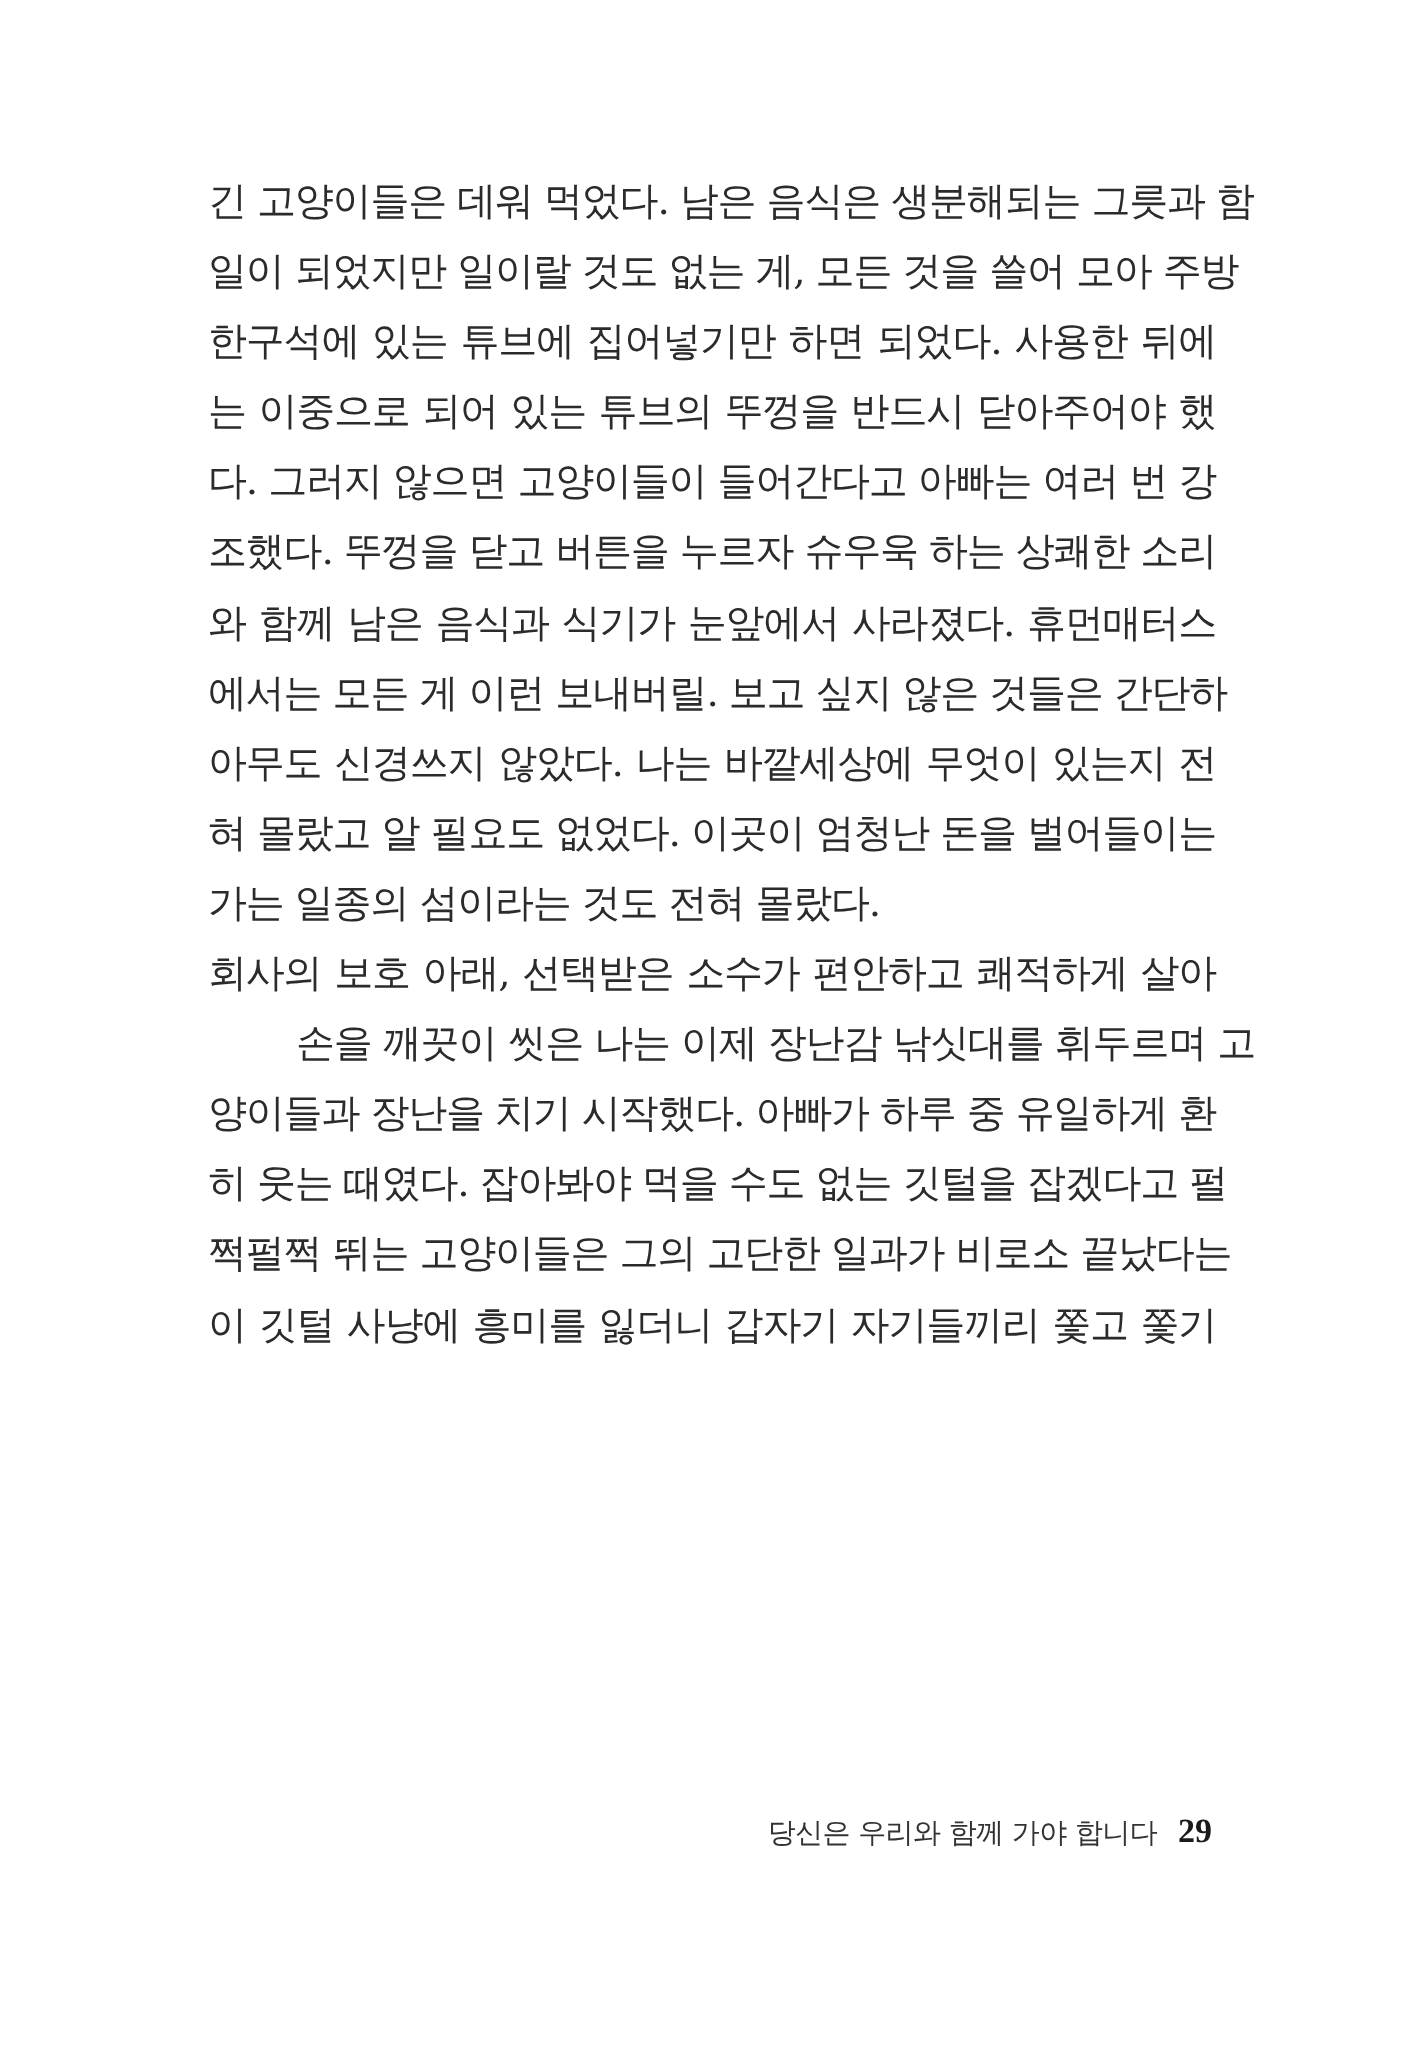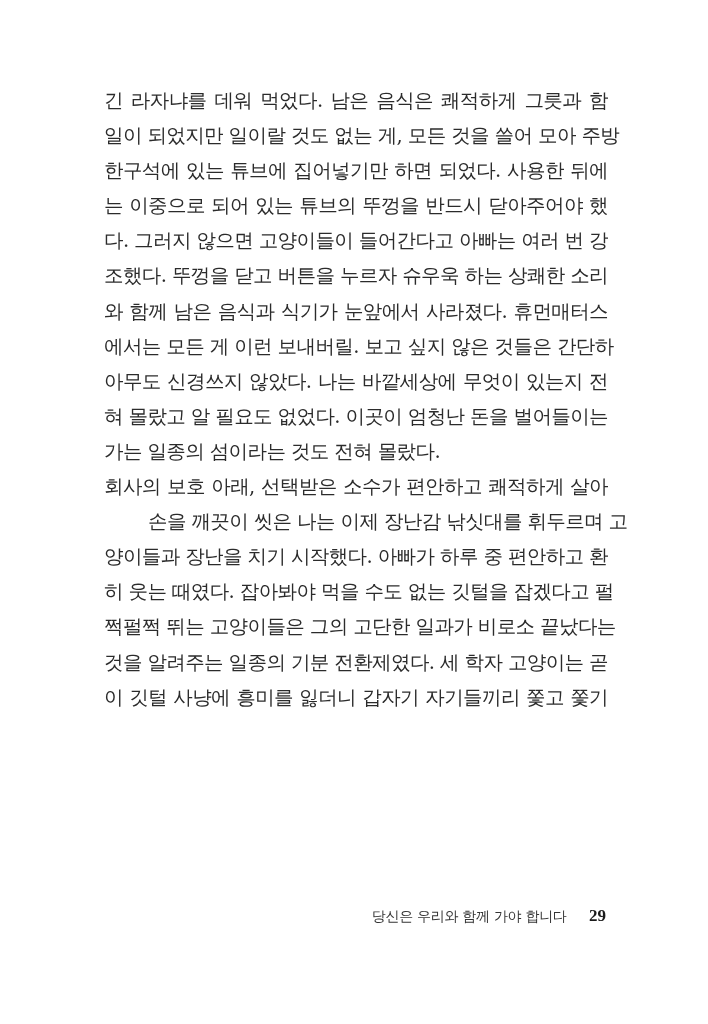--- a/index.html
+++ b/index.html
@@ -54,49 +54,48 @@
       color: #333333;
       white-space: nowrap;
     }
     .footer .running-title {
       letter-spacing: -0.3px;
     }
     .footer .page-number {
       font-family: "Liberation Serif", "DejaVu Serif", serif;
       font-weight: bold;
       font-size: 17px;
-      margin-left: 18px;
+      margin-left: 6px;
       color: #1a1a1a;
     }
   </style>
 </head>
 <body>
 
 <div class="page">
   <div class="body-text">
     <div>
-      <span class="line">긴 라자냐를 데워 먹었다. 남은 음식은 쾌적하게 그릇과 함</span>
+      <span class="line">긴 고양이들은 데워 먹었다. 남은 음식은 생분해되는 그릇과 함</span>
       <span class="line">일이 되었지만 일이랄 것도 없는 게, 모든 것을 쓸어 모아 주방</span>
       <span class="line">한구석에 있는 튜브에 집어넣기만 하면 되었다. 사용한 뒤에</span>
       <span class="line">는 이중으로 되어 있는 튜브의 뚜껑을 반드시 닫아주어야 했</span>
       <span class="line">다. 그러지 않으면 고양이들이 들어간다고 아빠는 여러 번 강</span>
       <span class="line">조했다. 뚜껑을 닫고 버튼을 누르자 슈우욱 하는 상쾌한 소리</span>
       <span class="line">와 함께 남은 음식과 식기가 눈앞에서 사라졌다. 휴먼매터스</span>
       <span class="line">에서는 모든 게 이런 보내버릴. 보고 싶지 않은 것들은 간단하</span>
       <span class="line">아무도 신경쓰지 않았다. 나는 바깥세상에 무엇이 있는지 전</span>
       <span class="line">혀 몰랐고 알 필요도 없었다. 이곳이 엄청난 돈을 벌어들이는</span>
       <span class="line last">가는 일종의 섬이라는 것도 전혀 몰랐다.</span>
       <span class="line">회사의 보호 아래, 선택받은 소수가 편안하고 쾌적하게 살아</span>
     </div>
     <div>
       <span class="line indent">손을 깨끗이 씻은 나는 이제 장난감 낚싯대를 휘두르며 고</span>
-      <span class="line">양이들과 장난을 치기 시작했다. 아빠가 하루 중 편안하고 환</span>
+      <span class="line">양이들과 장난을 치기 시작했다. 아빠가 하루 중 유일하게 환</span>
       <span class="line">히 웃는 때였다. 잡아봐야 먹을 수도 없는 깃털을 잡겠다고 펄</span>
       <span class="line">쩍펄쩍 뛰는 고양이들은 그의 고단한 일과가 비로소 끝났다는</span>
-      <span class="line">것을 알려주는 일종의 기분 전환제였다. 세 학자 고양이는 곧</span>
       <span class="line">이 깃털 사냥에 흥미를 잃더니 갑자기 자기들끼리 쫓고 쫓기</span>
     </div>
   </div>
 
   <div class="footer">
     <span class="running-title">당신은 우리와 함께 가야 합니다</span>
     <span class="page-number">29</span>
   </div>
 </div>
 

